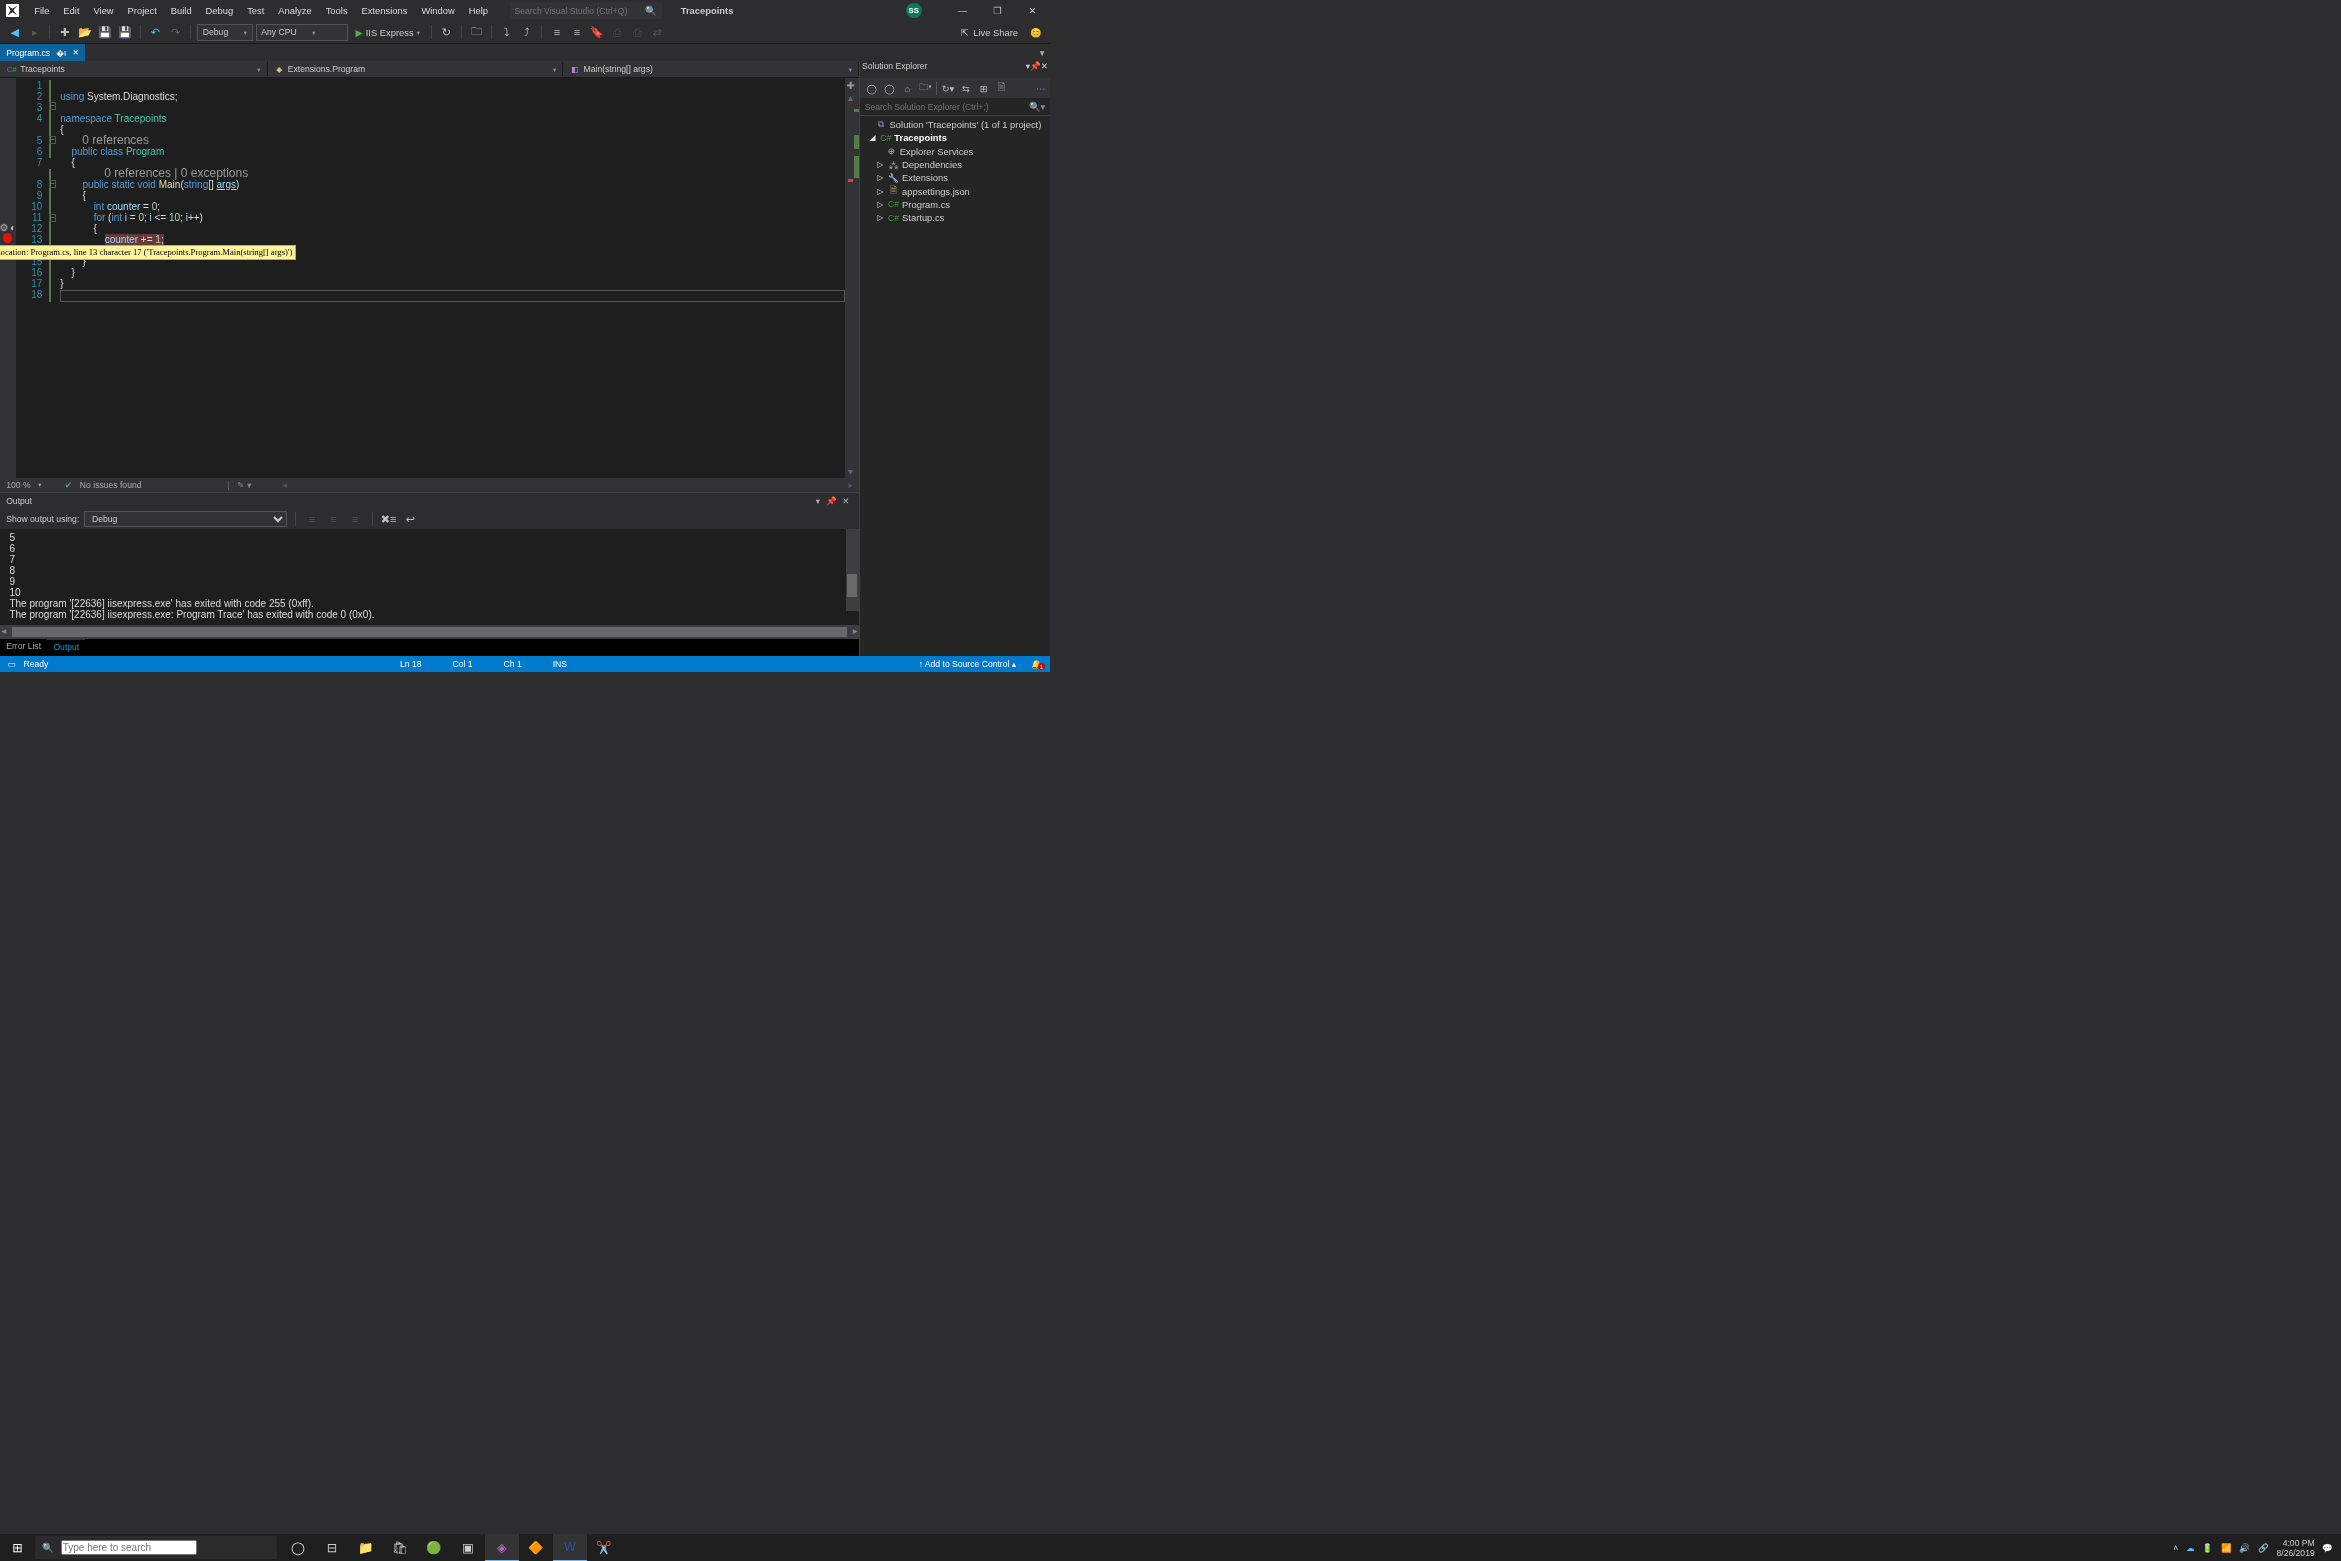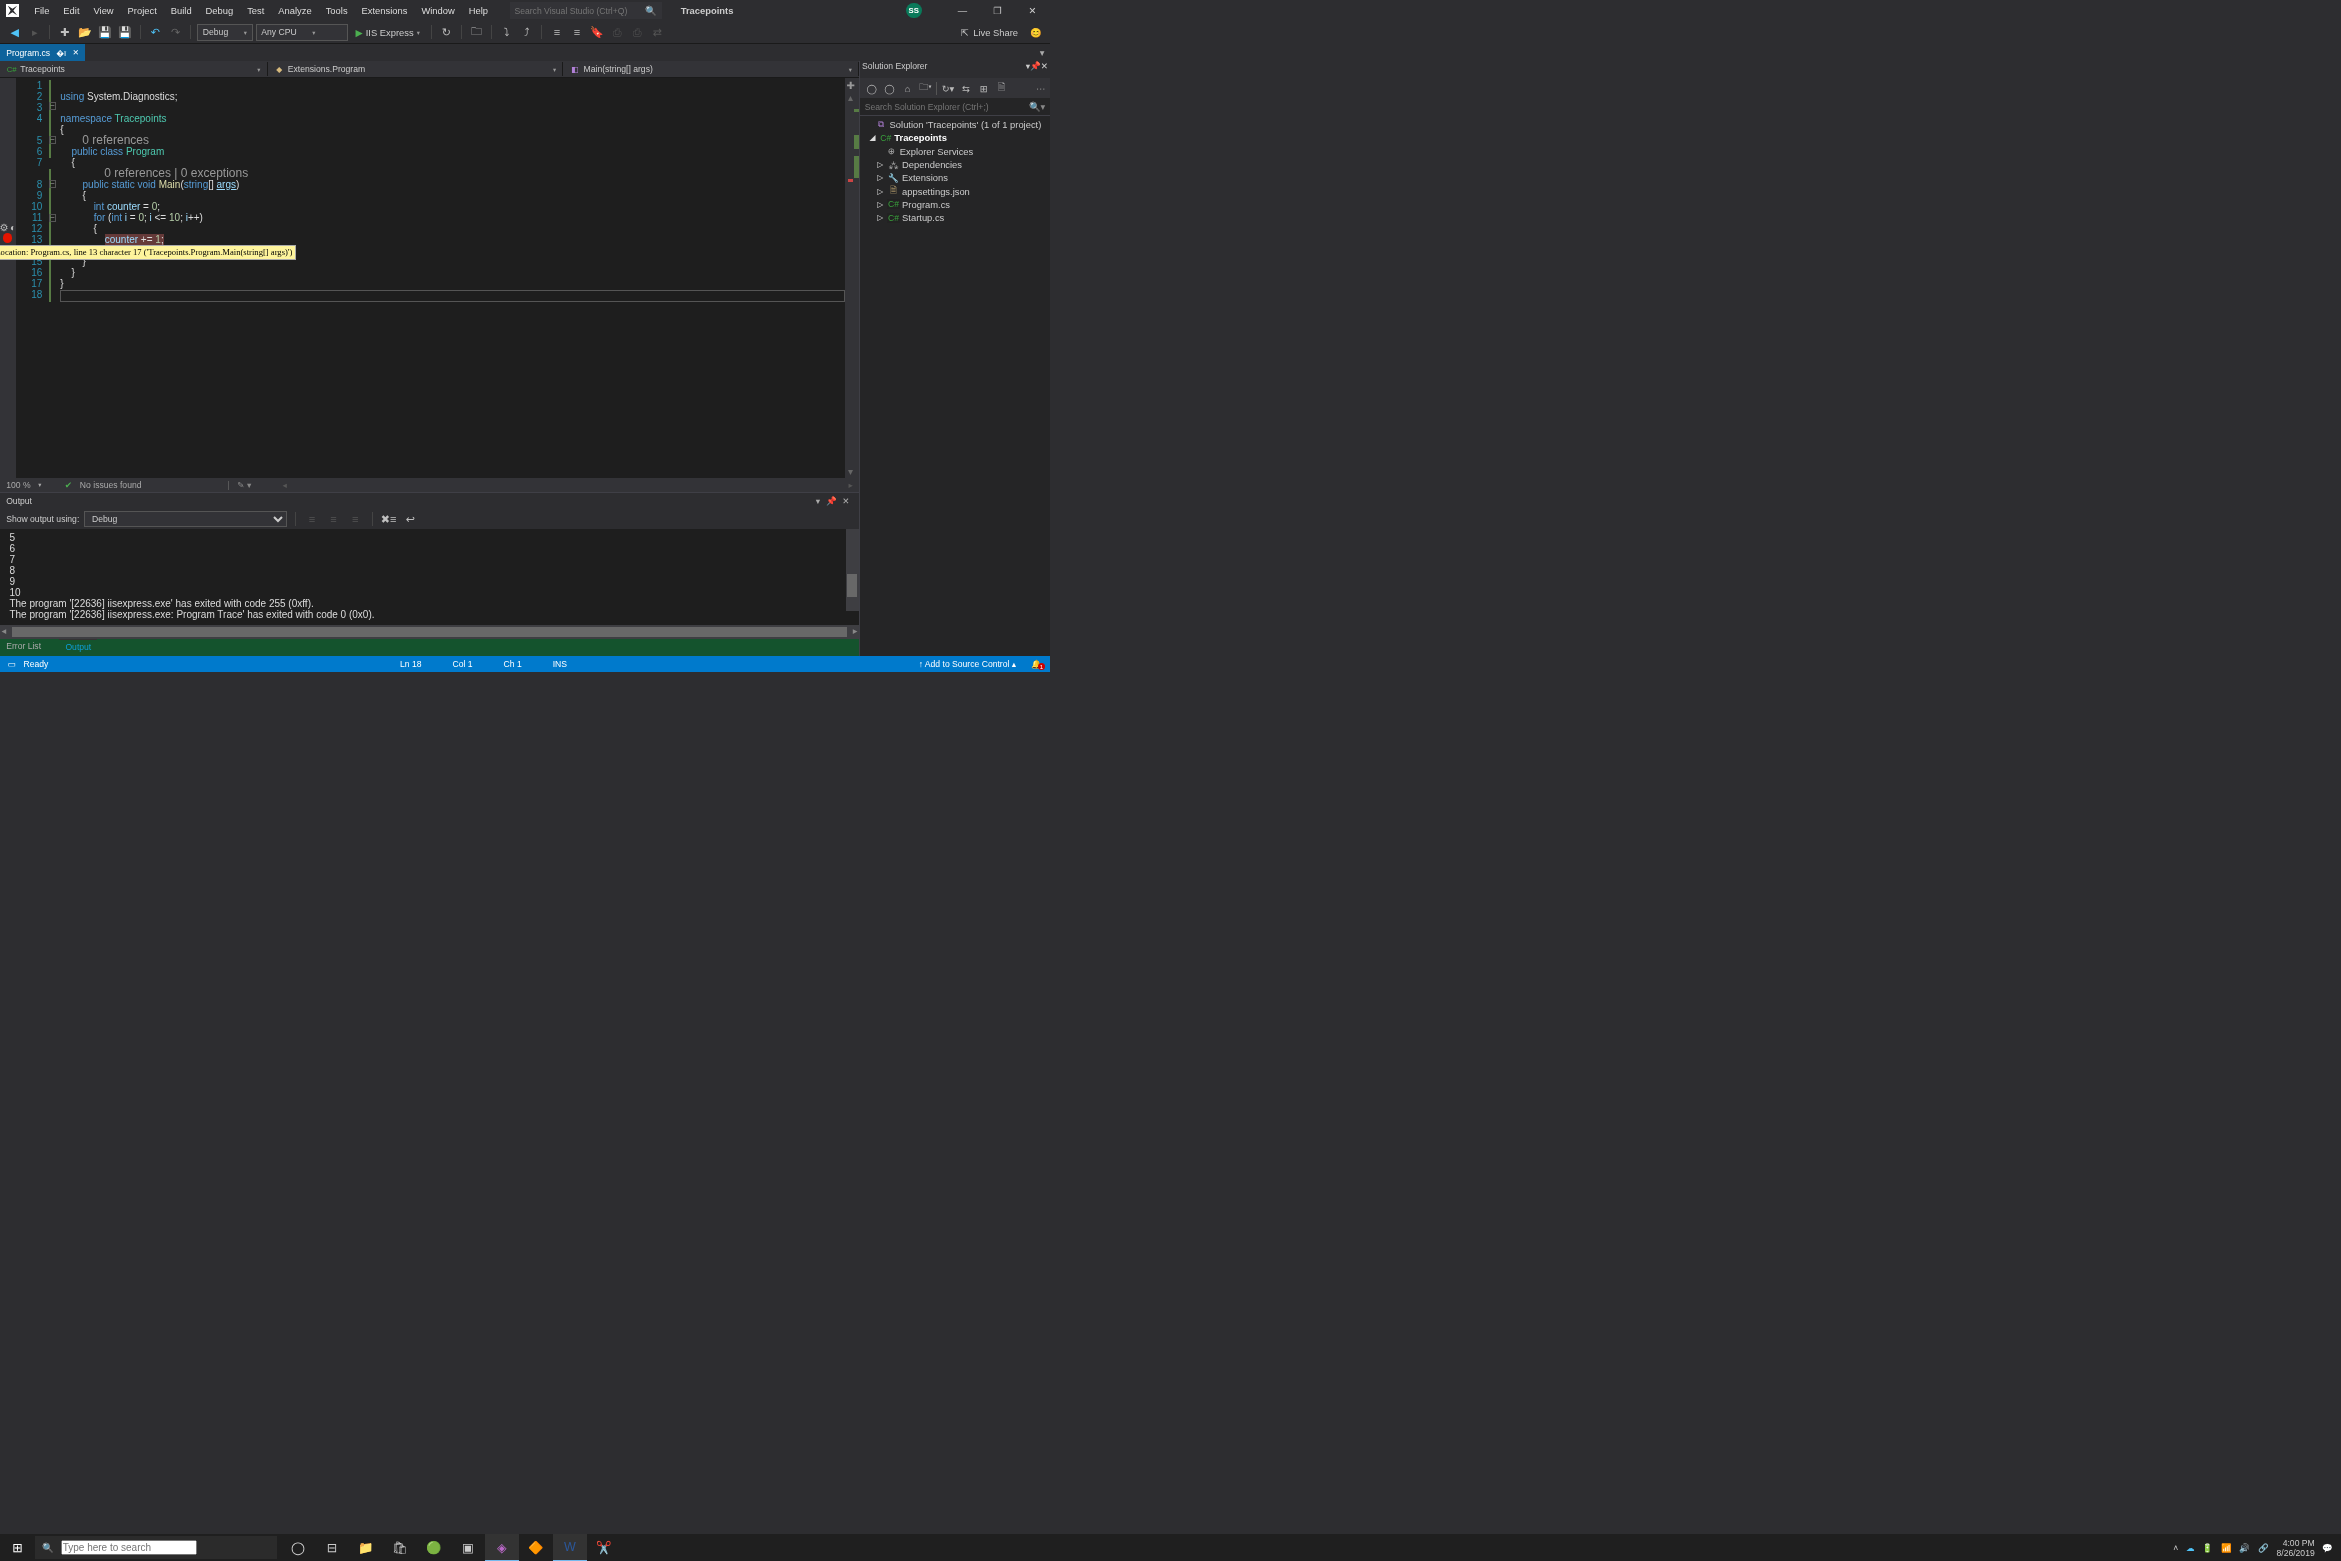--- a/index.html
+++ b/index.html
@@ -77,21 +77,21 @@
 .outputPanel { height: 164px; display: flex; flex-direction: column; border-top: 0.8px solid #3f3f46; }
 .panelHeader { height: 17px; background: #2d2d30; display: flex; align-items: center; padding: 0 6.2px; font-size: 8.6px; color: #ccc; }
 .panelHeader .title { flex: 1; }
 .panelHeader .hdrBtn { width: 14px; text-align: center; color: #aaa; }
 .outputToolbar { height: 19px; background: #2d2d30; display: flex; align-items: center; padding: 0 6.2px; gap: 4.7px; font-size: 8.6px; }
 .outputToolbar select { background: #333337; border: 0.8px solid #555; color: #ccc; font-size: 8.6px; height: 15.6px; width: 203px; padding: 0 3.1px; }
 .outputBody { flex: 1; background: #1e1e1e; font-family: Consolas, monospace; font-size: 10px; color: #dcdcdc; padding: 3.1px 9.4px; white-space: pre-wrap; overflow:hidden; position:relative;}
 .outputScroll { position:absolute; right:0; top:0; bottom:14px; width:13.3px; background:#3e3e42;}
 .outputScroll .thumb{ position:absolute; left:1.6px; right:1.6px; background:#686868;}
 .outputHscroll { height:13.3px; background:#3e3e42; position:relative;}
-.panelTabs { height: 17px; background: #14532d; display: flex; font-size: 8.6px; gap: 12px; }
+.panelTabs { height: 17px; background: #000000; display: flex; font-size: 8.6px; }
 .ptab { padding: 2.3px 6.2px; color: #aaa; }
 .ptab.active { color: #0e9fd8; border-top:0.8px solid #333;}
 
 
 .seHeader { height: 17px; background: #2d2d30; display: flex; padding: 0 2px; font-size: 8.6px; }
 .seHeader .title { flex: 1; }
 .seTool { height: 20px; background: #333337; display: flex; align-items: center; padding: 0 4.7px; gap: 3.9px; }
 .seTool .ticon { width:14px; height:14px; display:flex; align-items:center; justify-content:center; color:#bbb; font-size:9.4px;}
 .seSearch { height: 18px; background: #252526; display:flex; align-items:center; padding:0 4.7px; border-bottom:0.8px solid #3f3f46;}
 .seSearch input { flex:1; background:none; border:none; color:#999; outline:none; font-size:8.6px;}

